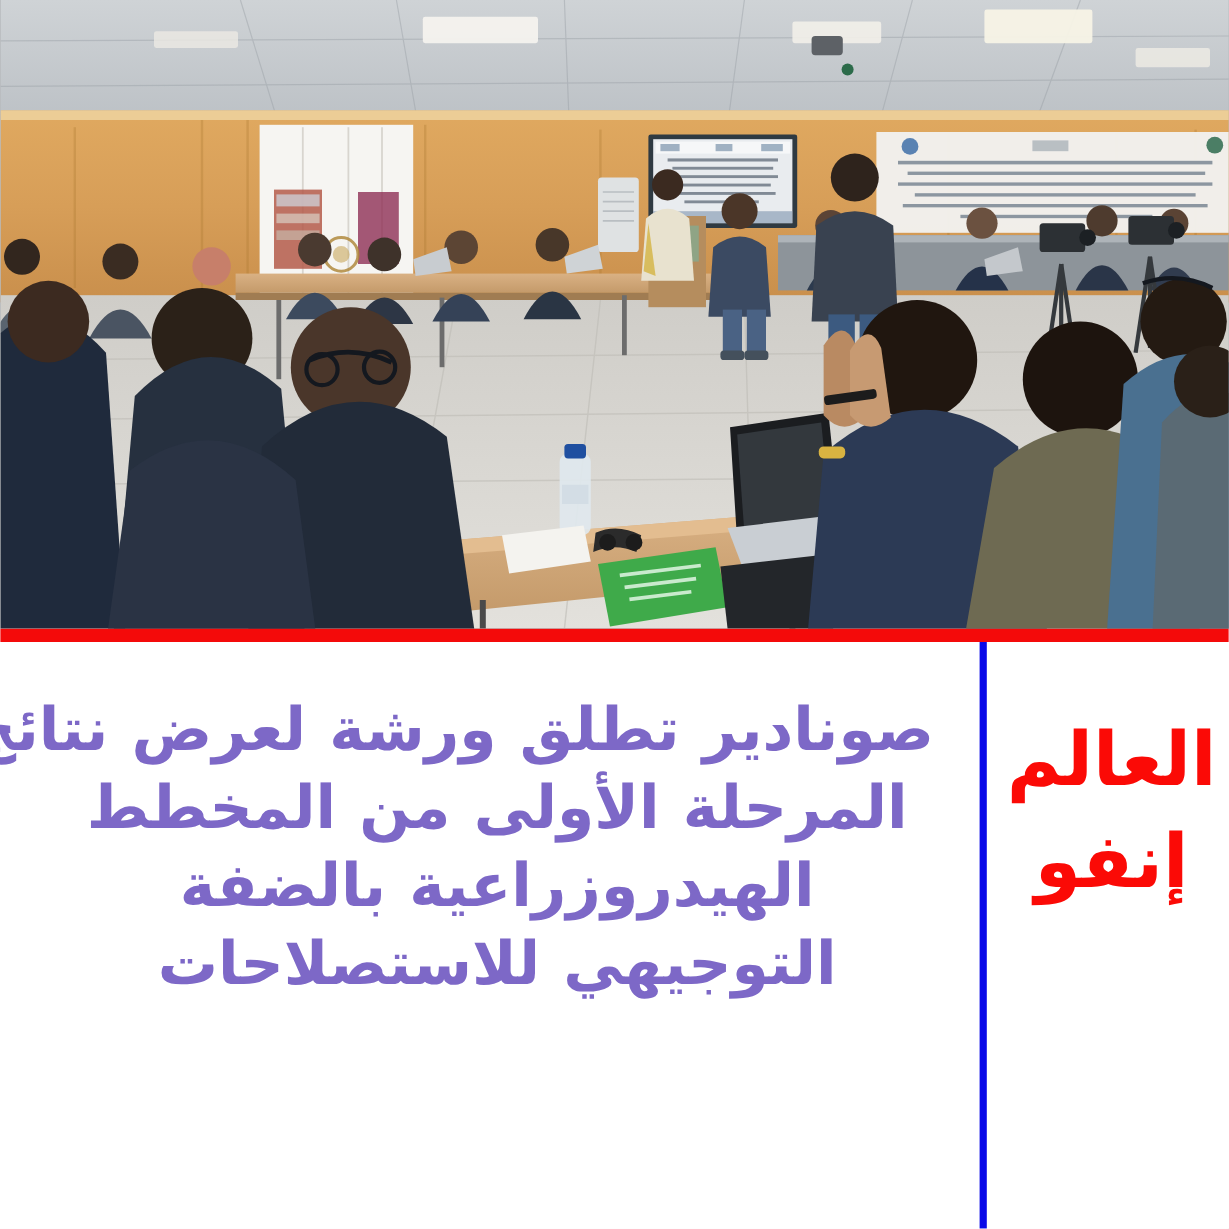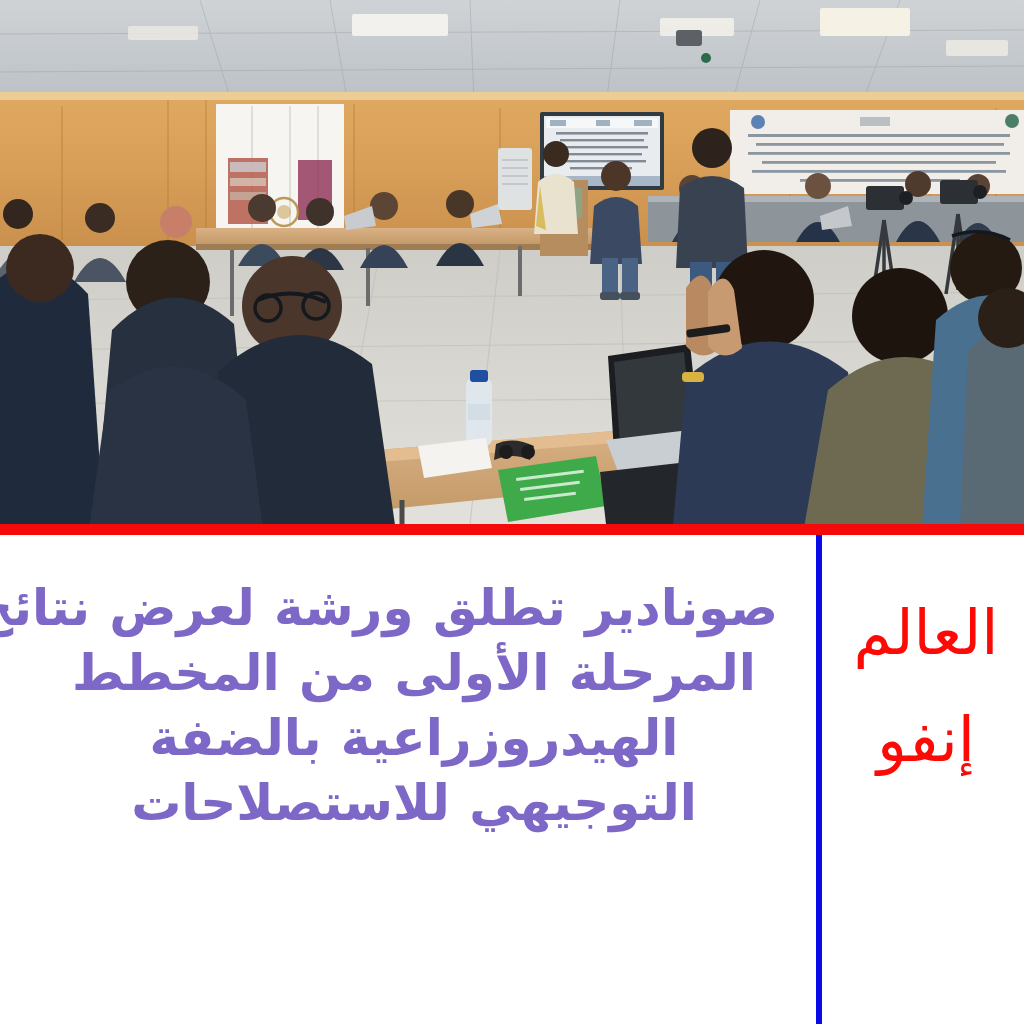--- a/index.html
+++ b/index.html
@@ -88,31 +88,31 @@
   
   .brand {
     position: absolute;
     left: 828px;
     top: 600px;
     width: 196px;
     text-align: center;
     direction: rtl;
     color: #fb0a06;
     font-family: "DejaVu Sans", "Liberation Sans", sans-serif;
-    font-weight: 400;
+    font-weight: 700;
     line-height: 1.05;
   }
   .brand .brand-line-1 {
     display: block;
     font-size: 62px;
   }
   .brand .brand-line-2 {
     display: block;
     font-size: 62px;
-    margin-top: 42px;
+    margin-top: 20px;
   }
 </style>
 </head>
 <body>
 
 <div id="card">
 
   <div class="photo">
     <svg viewBox="0 0 1024 524" preserveAspectRatio="none" aria-hidden="true">
       <defs>

